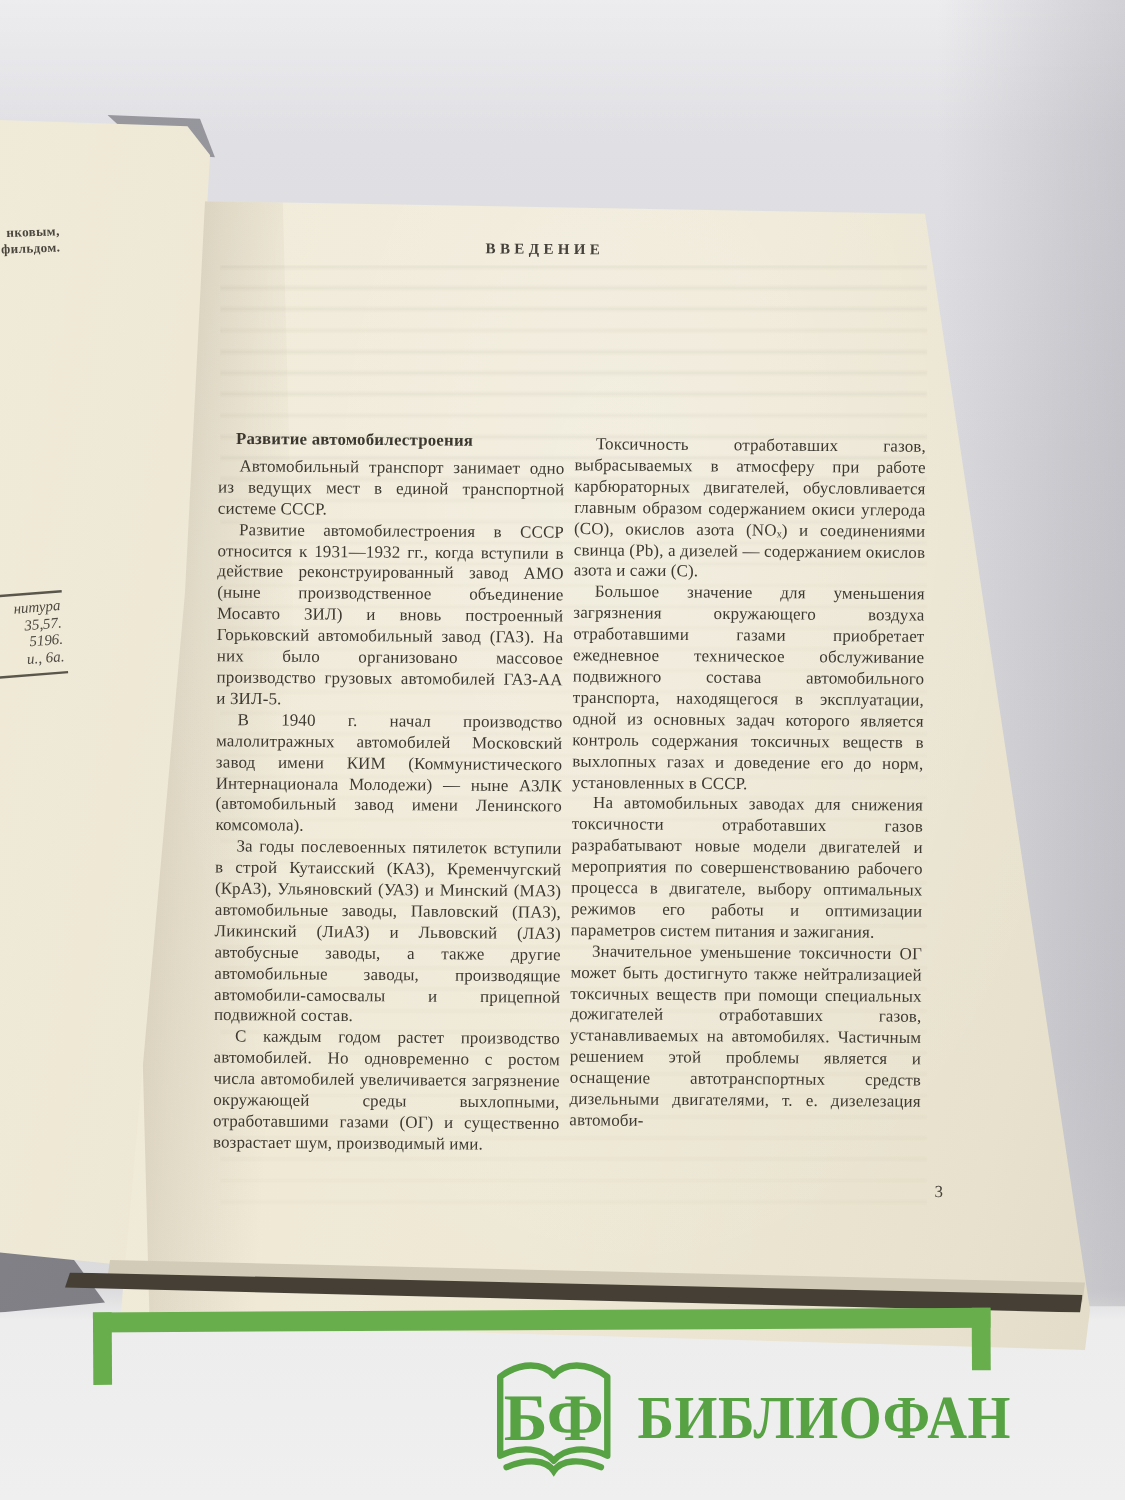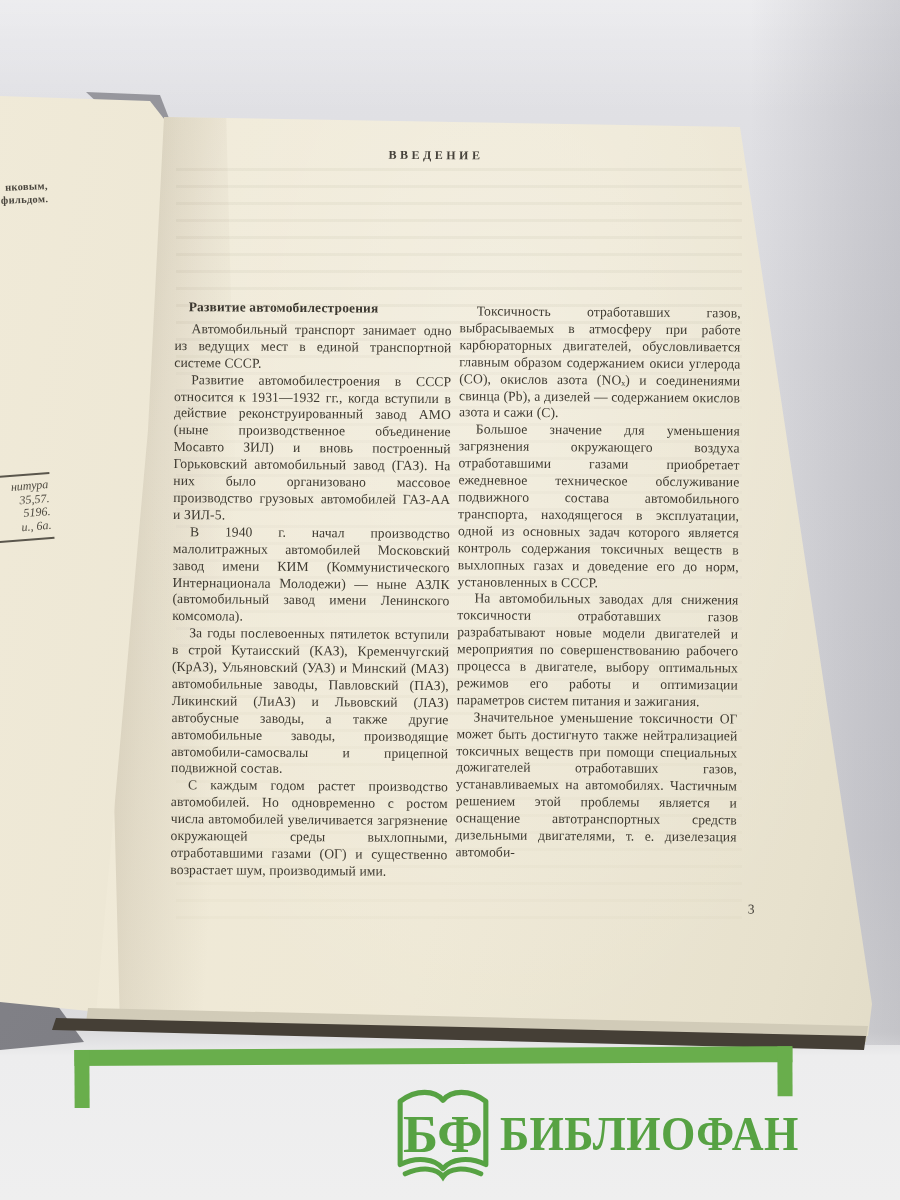--- a/index.html
+++ b/index.html
@@ -33,21 +33,21 @@
     letter-spacing:0.3px;}
   .colophon{position:absolute;left:-4px;top:474px;width:54px;text-align:right;
     transform:rotate(-4.5deg);color:#4e4a41;font-style:italic;font-size:12px;line-height:13.5px;
     border-top:2px solid #5a564c;border-bottom:2px solid #5a564c;padding:4px 2px 5px 0;}
   .colophon div{margin:0;}
 
   .right-page{position:absolute;inset:0;
     clip-path:polygon(164px 117px,740px 127px,872px 1004px,868px 1036px,96px 1014px,148px 430px);
     background:
       radial-gradient(ellipse at 55% 30%,rgba(255,255,255,0.25),rgba(255,255,255,0) 60%),
-      linear-gradient(104deg,#cfc9b4 0%,#e6e0cc 3%,#f0ead8 22%,#eee8d5 55%,#e7e1cd 85%,#e0dac6 100%);}
+      linear-gradient(104deg,#cfc9b4 0%,#e6e0cc 3%,#f0ead8 22%,#eee8d5 55%,#e7e1cd 85%,#e0dac6 100%); margin-top: 44px;}
   .gutter-shadow{position:absolute;left:108px;top:110px;width:130px;height:915px;
     transform:rotate(-1.5deg);
     background:linear-gradient(95deg,rgba(120,104,78,0.30) 0%,rgba(120,104,78,0.12) 40%,rgba(120,104,78,0) 78%);}
   
   .ghost{position:absolute;left:176px;top:168px;width:566px;height:756px;
     background:repeating-linear-gradient(180deg,rgba(104,96,72,0.06) 0px,rgba(104,96,72,0.06) 3px,rgba(104,96,72,0) 3px,rgba(104,96,72,0) 17px);
     filter:blur(0.7px);
     -webkit-mask-image:linear-gradient(180deg,rgba(0,0,0,0.95) 0 140px,rgba(0,0,0,0.4) 220px,rgba(0,0,0,0.35) 100%);
     mask-image:linear-gradient(180deg,rgba(0,0,0,0.95) 0 140px,rgba(0,0,0,0.4) 220px,rgba(0,0,0,0.35) 100%);}
   .page-content{position:absolute;inset:0;transform:rotate(0.45deg);transform-origin:300px 150px;}
@@ -73,21 +73,21 @@
   
   .ruler{position:absolute;left:0;top:0;width:900px;height:1200px;transform:rotate(-0.3deg);}
   .ruler-bar{position:absolute;left:72px;top:1048px;width:718px;height:16px;background:var(--accent-green);}
   .ruler-cap-left{position:absolute;left:72px;top:1048px;width:15px;height:58px;background:var(--accent-green);}
   .ruler-cap-right{position:absolute;left:775px;top:1048px;width:15px;height:50px;background:var(--accent-green);}
   .ruler-label{position:absolute;left:84px;top:1078px;display:flex;align-items:flex-end;color:var(--accent-green);}
   .ruler-number{font-family:"Liberation Sans",sans-serif;font-weight:bold;font-size:112px;line-height:0.92;
     transform:scaleX(0.76);transform-origin:left bottom;letter-spacing:-4px;}
   .ruler-unit{font-family:"Liberation Sans",sans-serif;font-weight:bold;font-size:46px;line-height:1;
     margin-left:-18px;transform:scaleX(0.85);transform-origin:left bottom;}
-  .brand{position:absolute;left:392px;top:1080px;display:flex;align-items:center;gap:6px;}
+  .brand{position:absolute;left:392px;top:1080px;display:flex;align-items:center;gap:16px;}
   .brand-name{font-family:"Liberation Serif",serif;font-weight:bold;font-size:49px;line-height:1;
     color:var(--logo-green);letter-spacing:0.5px;transform:scaleX(0.9);transform-origin:left center;
     margin-top:-4px;}
 </style>
 </head>
 <body>
 
 <div class="stage">
   <div class="bg-shade-top"></div>
   <div class="bg-shade-right"></div>

